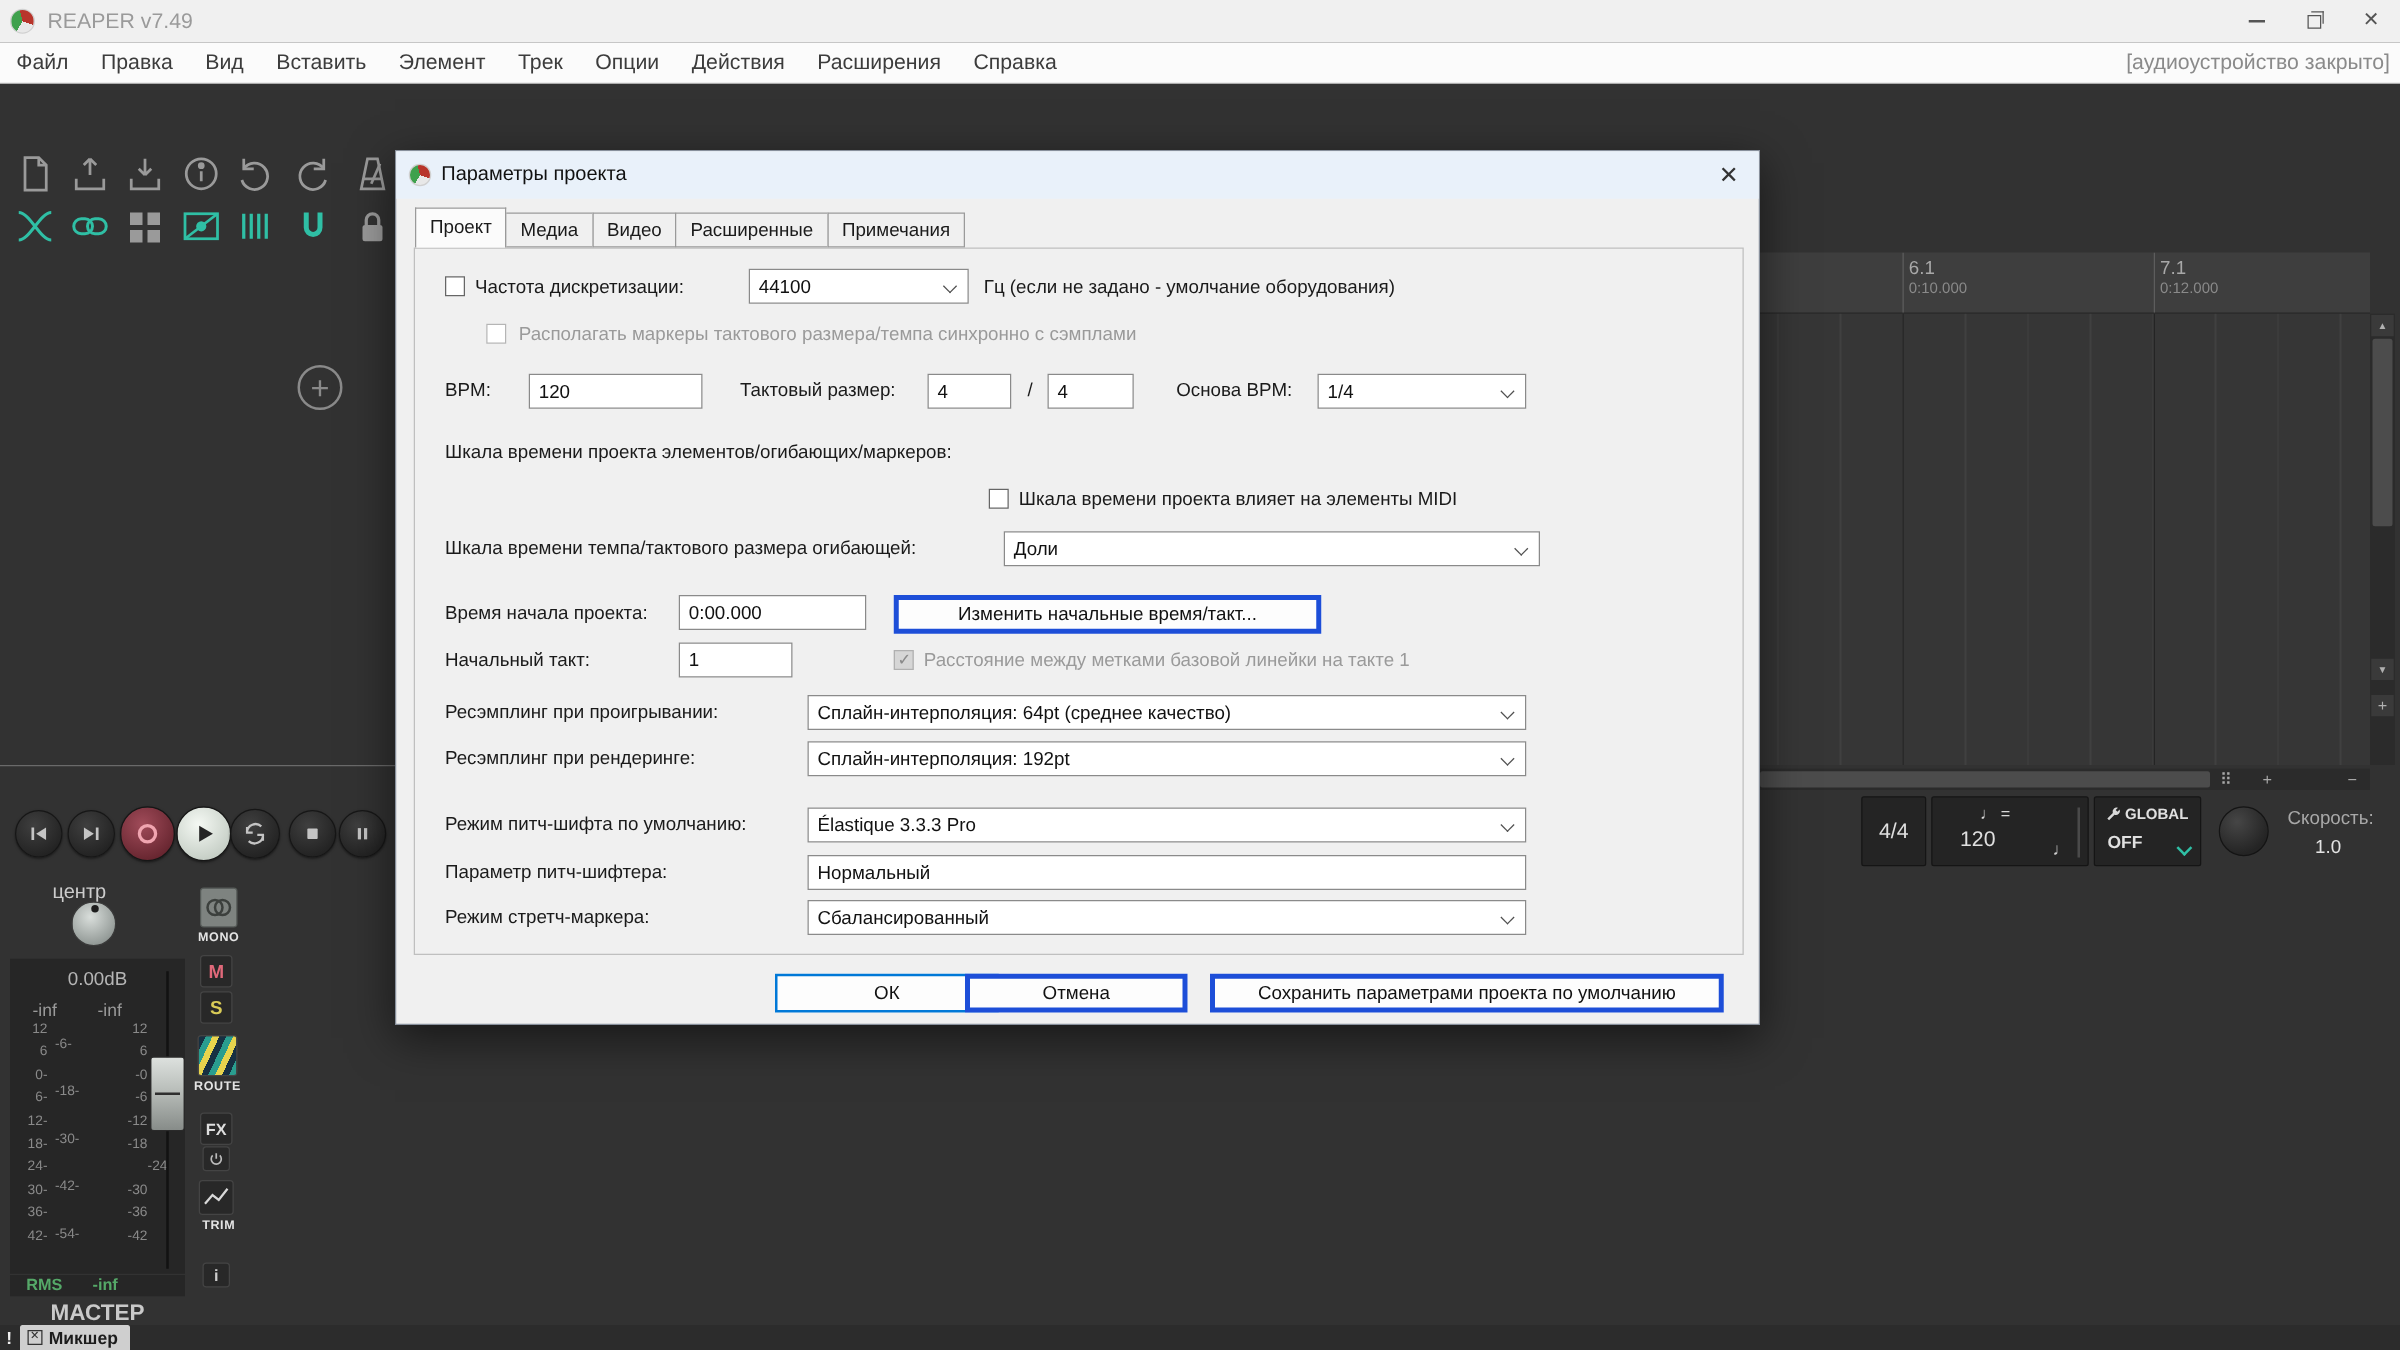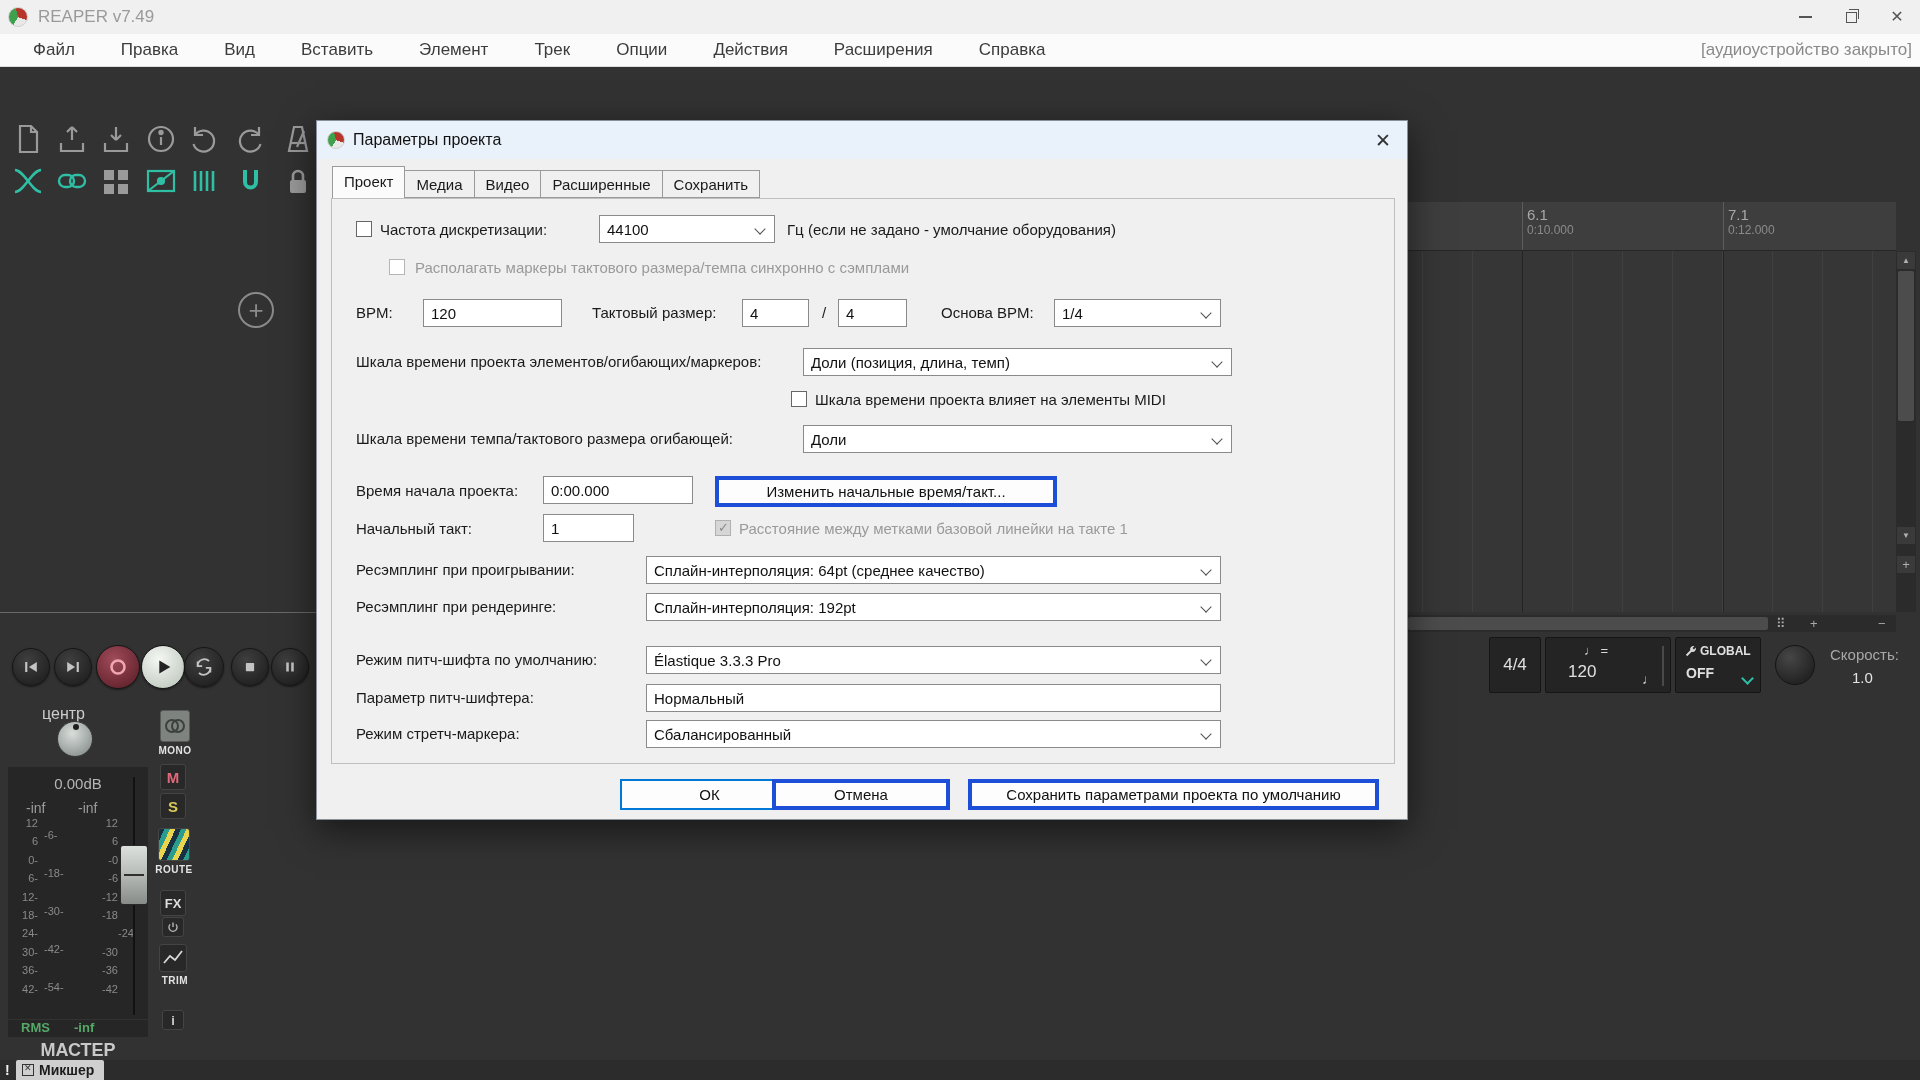--- a/index.html
+++ b/index.html
@@ -18,21 +18,21 @@
   .win-btn { width:46px; height:34px; display:flex; align-items:center; justify-content:center; color:#555; }
   .glyph-min { width:13px; height:1.6px; background:#555; }
   .glyph-max { width:11px; height:11px; border:1.4px solid #555; position:relative; }
   .glyph-max::after { content:""; position:absolute; left:2px; top:-4px; width:9px; height:9px;
     border-top:1.4px solid #555; border-right:1.4px solid #555; }
   .glyph-close { font-size:16px; line-height:16px; }
 
   
   #menubar { position:absolute; left:0; top:34px; width:1920px; height:33px; background:#fbfbfb;
     border-bottom:1px solid #dcdcdc; display:flex; align-items:center; }
-  .menu-item { padding:0 13px; font-size:17px; color:#3c3c3c;margin-left:20px; }
+  .menu-item { padding:0 13px; font-size:17px; color:#3c3c3c; }
   #audio-status { position:absolute; right:8px; font-size:17px; color:#8a8a8a; }
 
   
   #main { position:absolute; left:0; top:67px; width:1920px; height:1013px; background:#323232; }
 
   .tool-icon { position:absolute; width:32px; height:32px; }
   .tool-icon svg { width:32px; height:32px; }
 
   #add-track { position:absolute; left:238px; top:225px; width:36px; height:36px; border-radius:50%;
     border:2px solid #8a8a8a; color:#8a8a8a; display:flex; align-items:center; justify-content:center;
@@ -447,21 +447,21 @@
         <span id="dlg-title">Параметры проекта</span>
         <span id="dlg-close">✕</span>
       </div>
 
       <div id="dlg-pane"></div>
       <div id="dlg-tabs">
           <span class="tab active">Проект</span>
           <span class="tab">Медиа</span>
           <span class="tab">Видео</span>
           <span class="tab">Расширенные</span>
-          <span class="tab">Сохранить</span>
+          <span class="tab">Примечания</span>
         </div>
 
       <span class="cb" style="left:39px;top:100px"></span>
       <span class="lbl" style="left:63px;top:100px">Частота дискретизации:</span>
       <div class="combo" style="left:282px;top:94px;width:176px">
         <span>44100</span>
         </div>
       <span class="lbl" style="left:470px;top:100px">Гц (если не задано - умолчание оборудования)</span>
 
       <span class="cb dis" style="left:72px;top:138px"></span>
@@ -478,23 +478,20 @@
       <span class="lbl" style="left:505px;top:183px">/</span>
       <div class="tbx" style="left:521px;top:178px;width:69px">
         <span>4</span>
         </div>
       <span class="lbl" style="left:624px;top:183px">Основа BPM:</span>
       <div class="combo" style="left:737px;top:178px;width:167px">
         <span>1/4</span>
         </div>
 
       <span class="lbl" style="left:39px;top:232px">Шкала времени проекта элементов/огибающих/маркеров:</span>
-      <div class="combo" style="left:486px;top:227px;width:429px">
-        <span>Доли (позиция, длина, темп)</span>
-        </div>
 
       <span class="cb" style="left:474px;top:270px"></span>
       <span class="lbl" style="left:498px;top:270px">Шкала времени проекта влияет на элементы MIDI</span>
 
       <span class="lbl" style="left:39px;top:309px">Шкала времени темпа/тактового размера огибающей:</span>
       <div class="combo" style="left:486px;top:304px;width:429px">
         <span>Доли</span>
         </div>
 
       <span class="lbl" style="left:39px;top:361px">Время начала проекта:</span>

